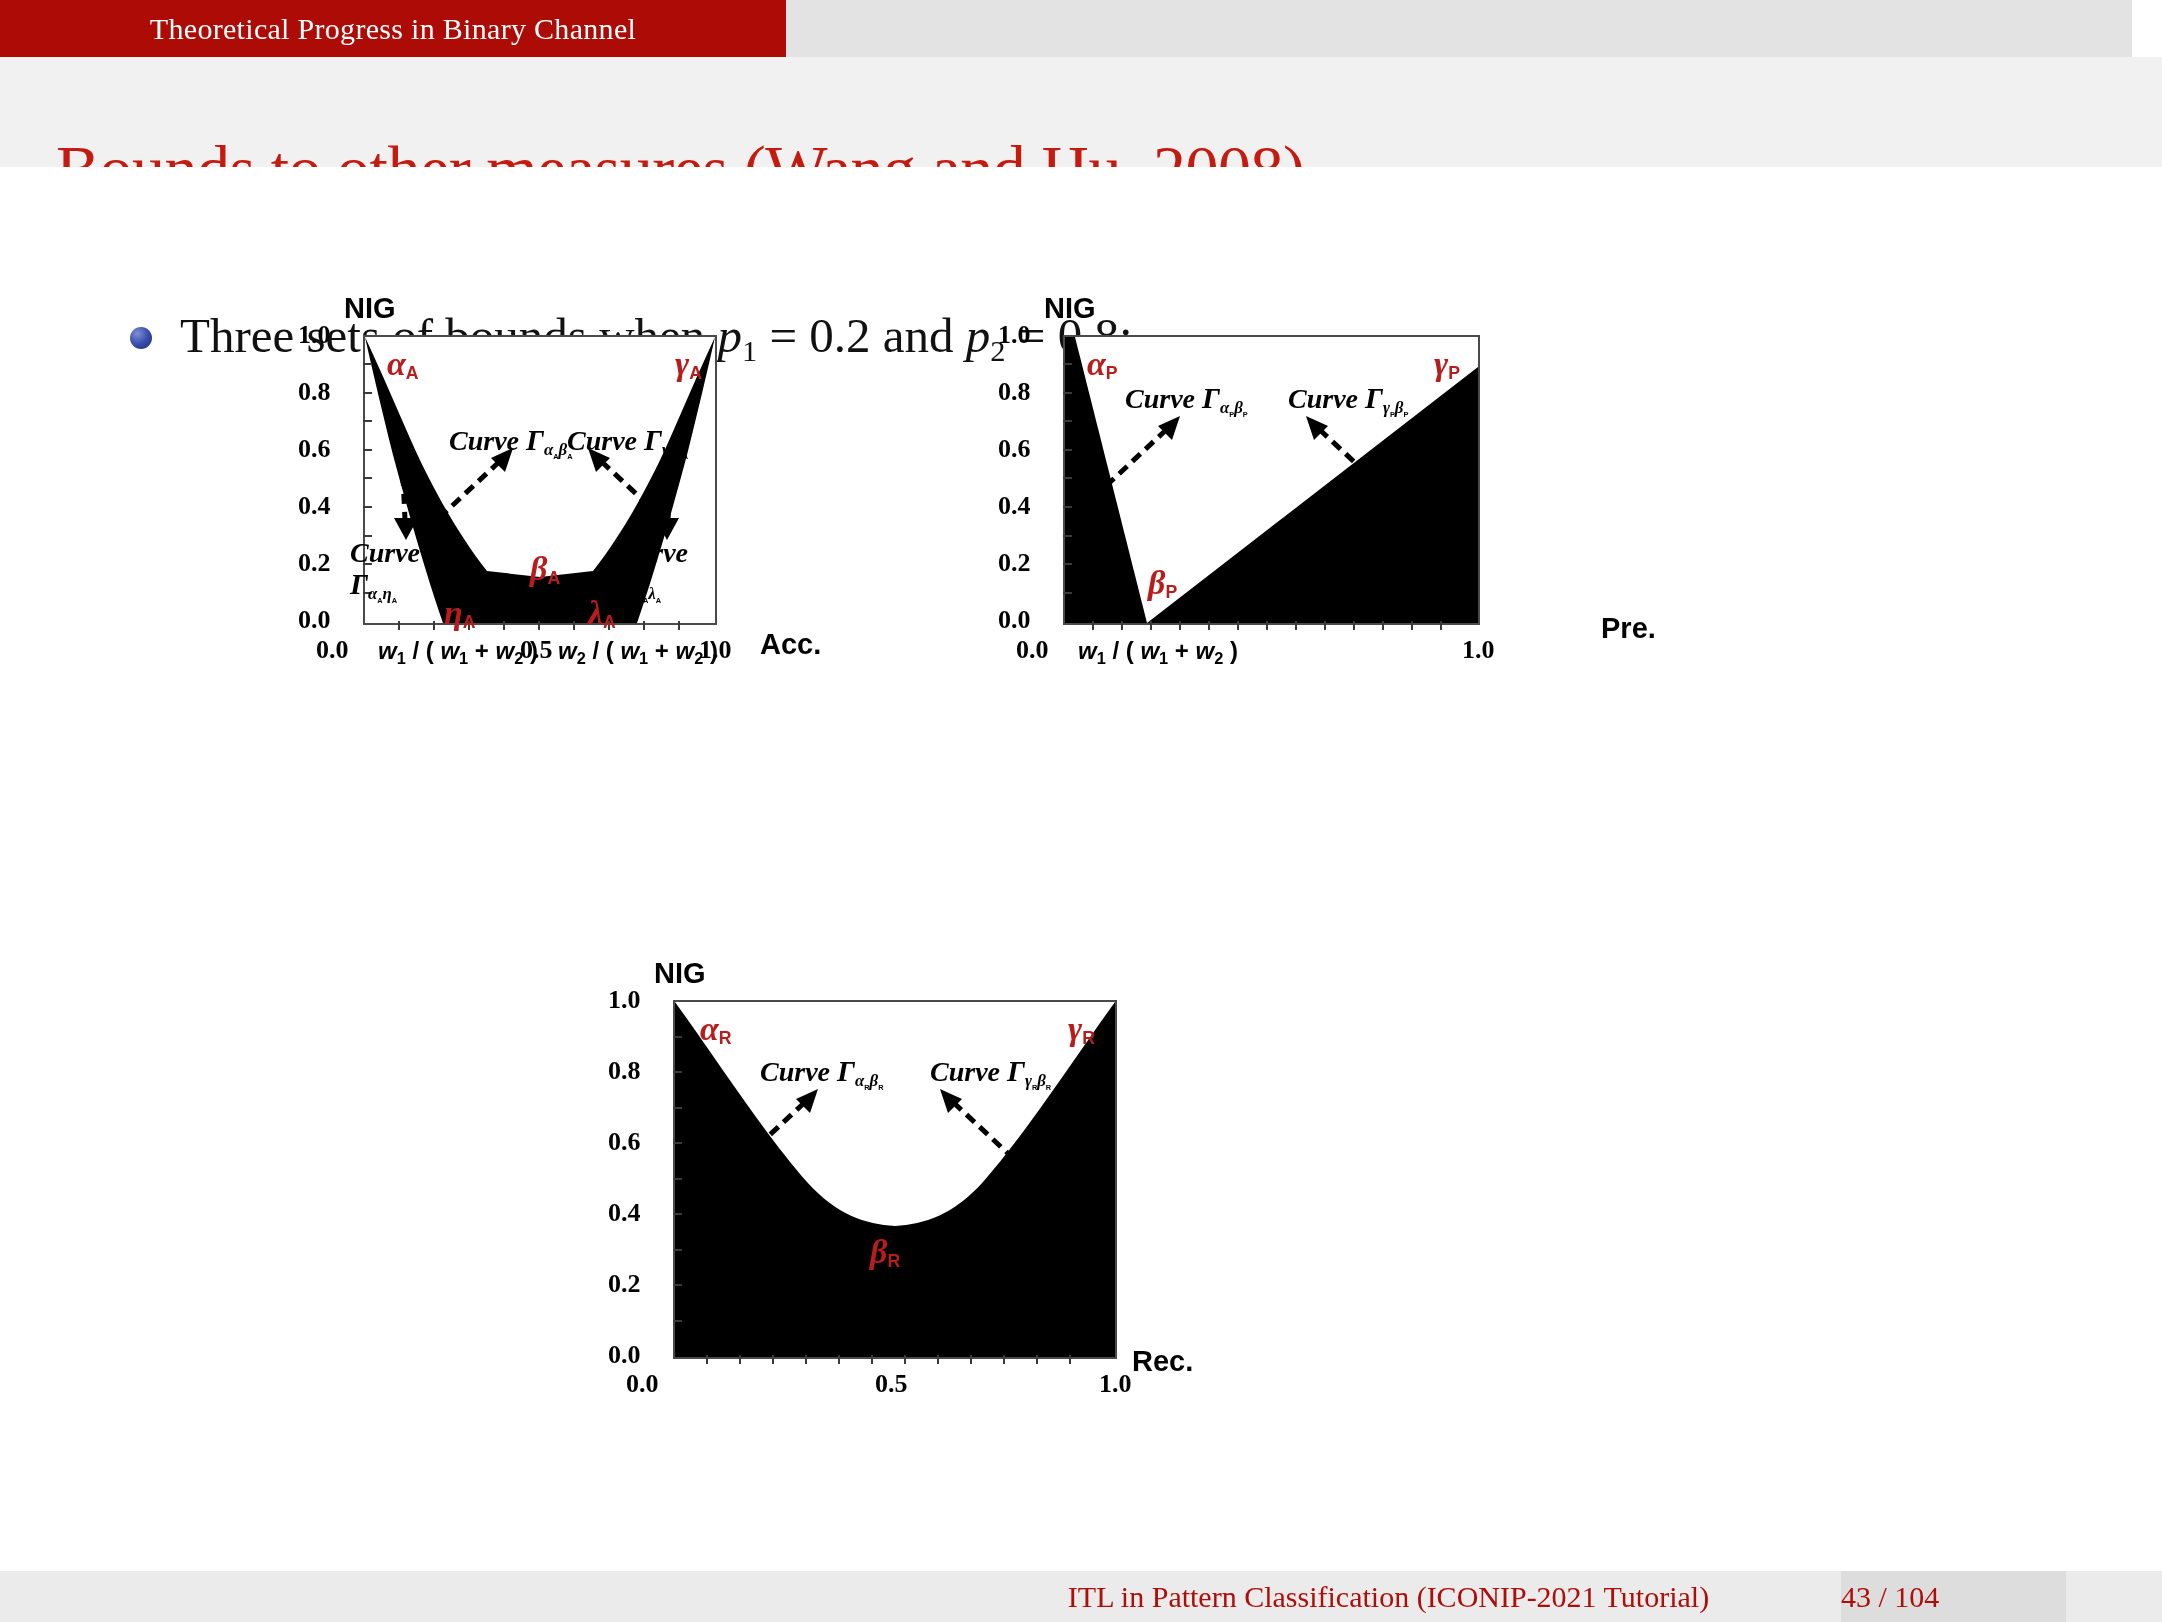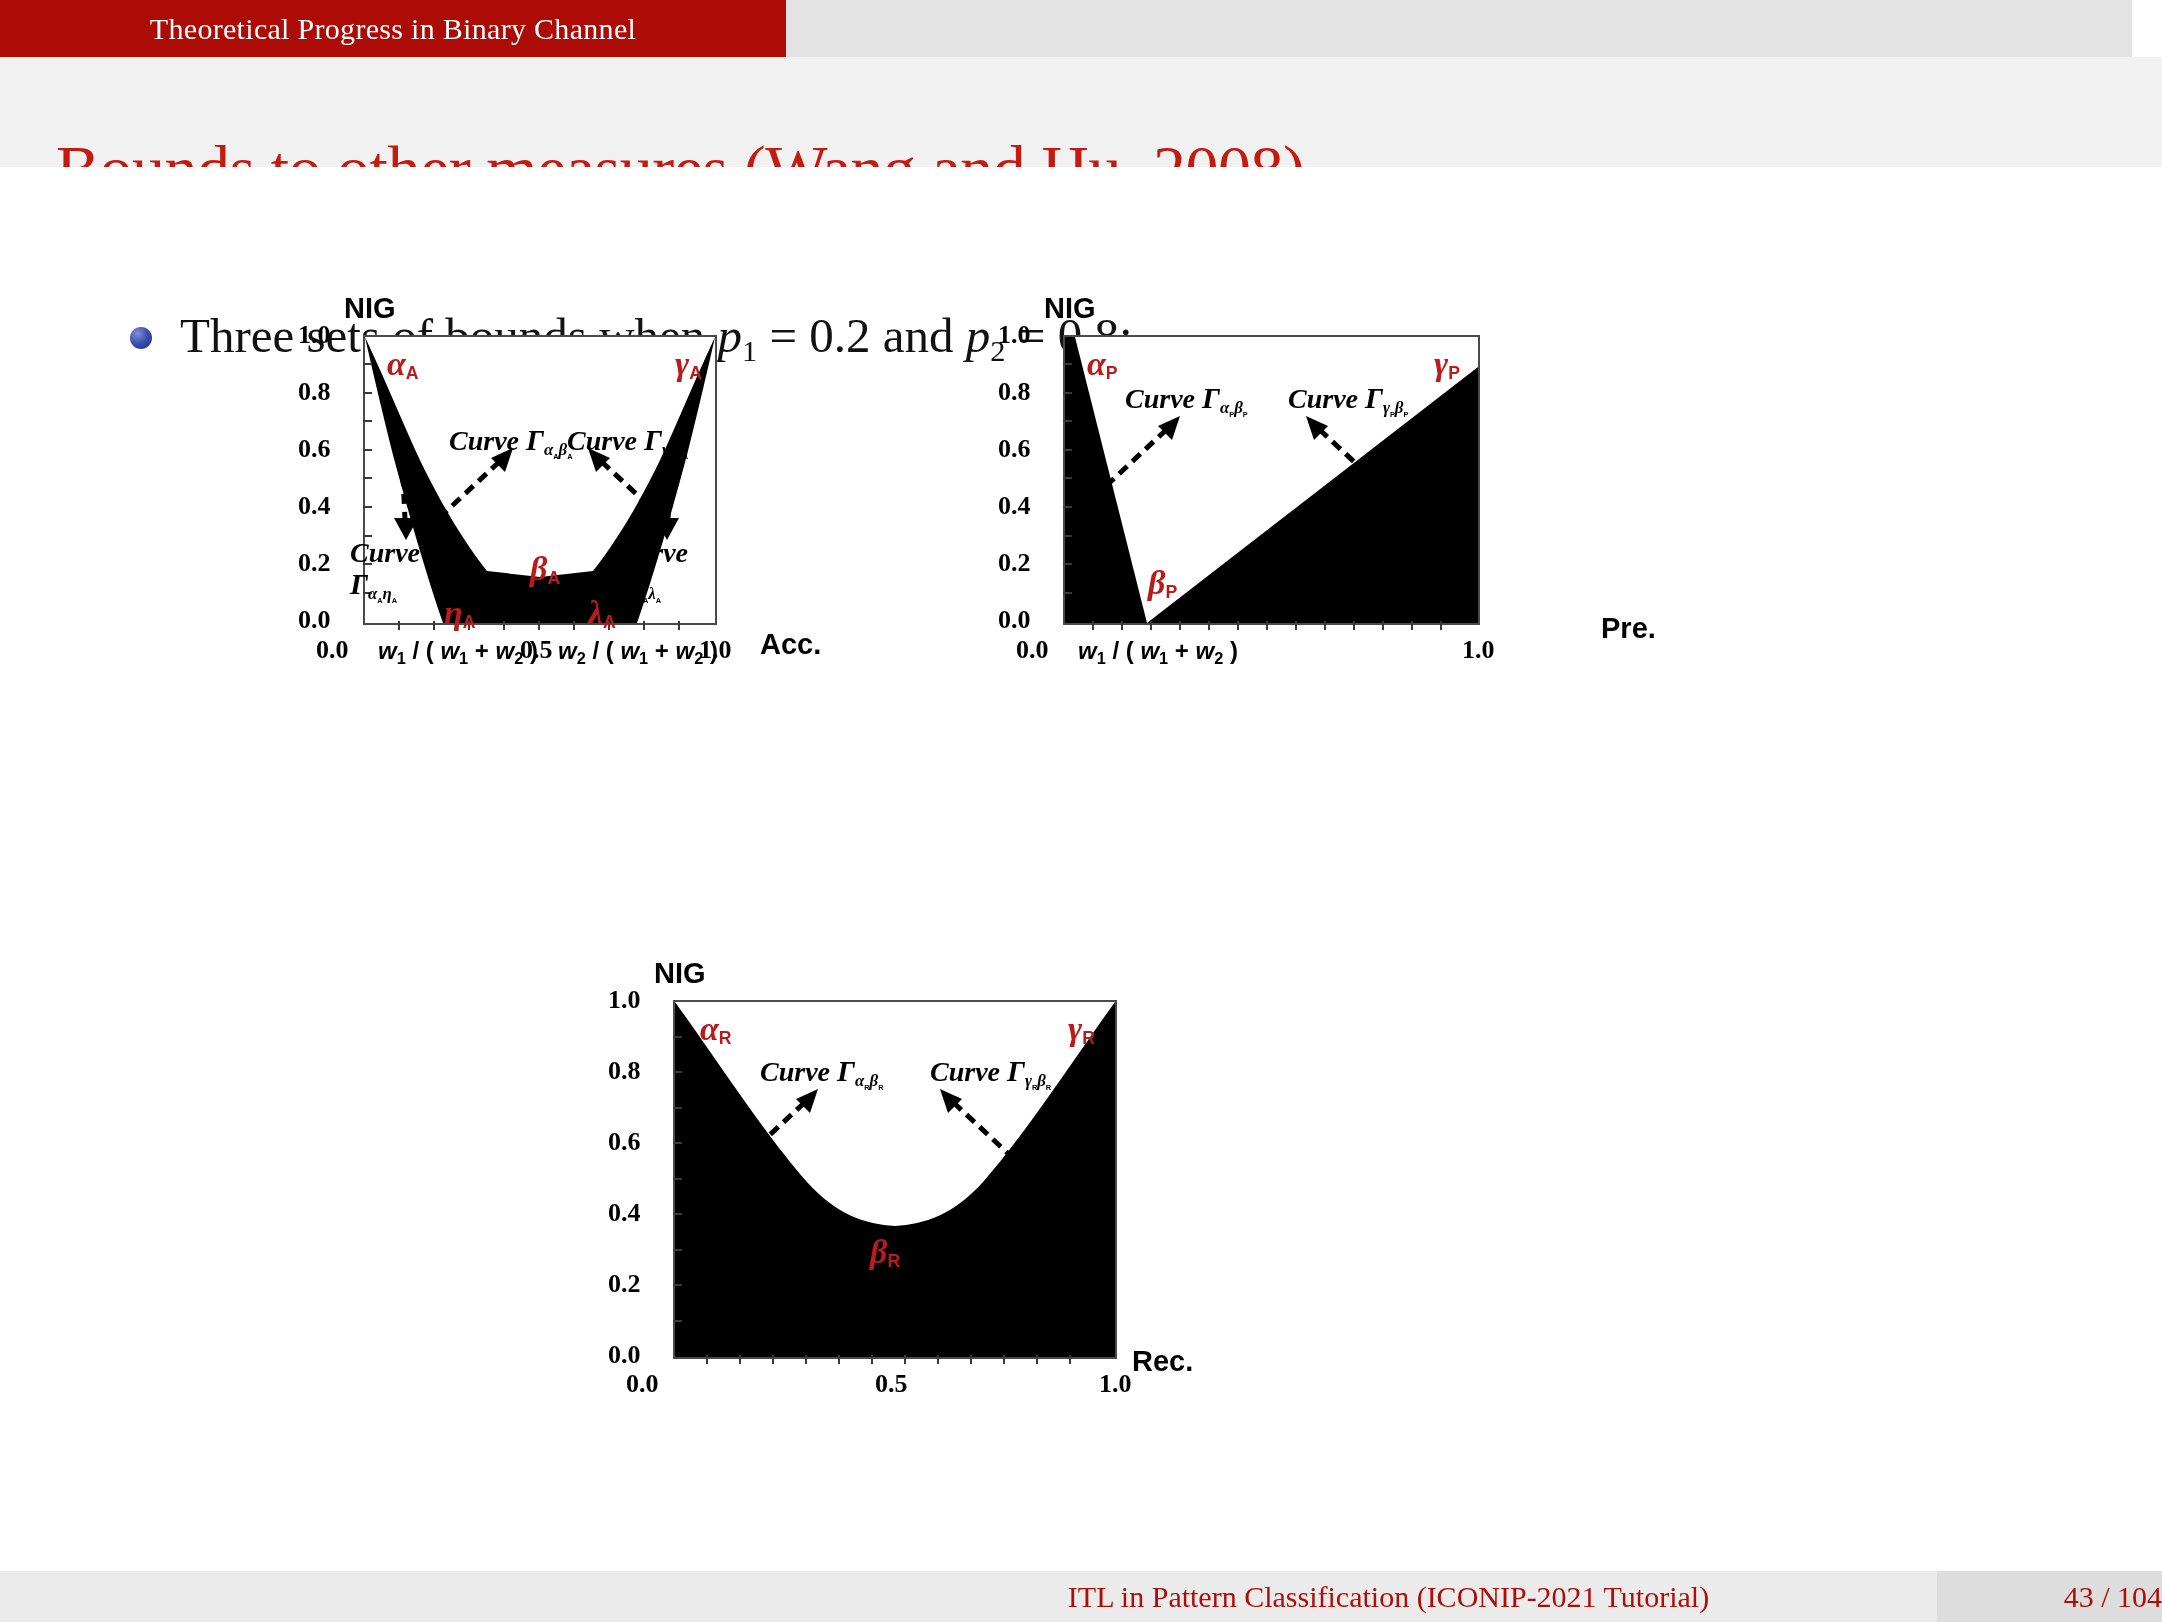--- a/index.html
+++ b/index.html
@@ -138,22 +138,22 @@
   }
   #footer-mid{
     position:absolute;left:840px;top:0;width:1097px;height:51px;
     background:#ebebeb;display:flex;align-items:center;justify-content:center;
   }
   #footer-course{
     color:#ae0d08;font-size:30px;white-space:nowrap;
     font-family:"Liberation Serif", serif;
   }
   #footer-right{
-    position:absolute;left:1937px;top:0;width:225px;height:51px;
-    background:#dddddd;display:flex;align-items:center;justify-content:flex-end;
+    position:absolute;left:1841px;top:0;width:225px;height:51px;
+    background:#dddddd;display:flex;align-items:center;justify-content:flex-start;
   }
   #footer-page{
     color:#ae0d08;font-size:30px;white-space:nowrap;
     font-family:"Liberation Serif", serif;
   }
 </style>
 </head>
 <body>
 
 <div id="header-bar">

